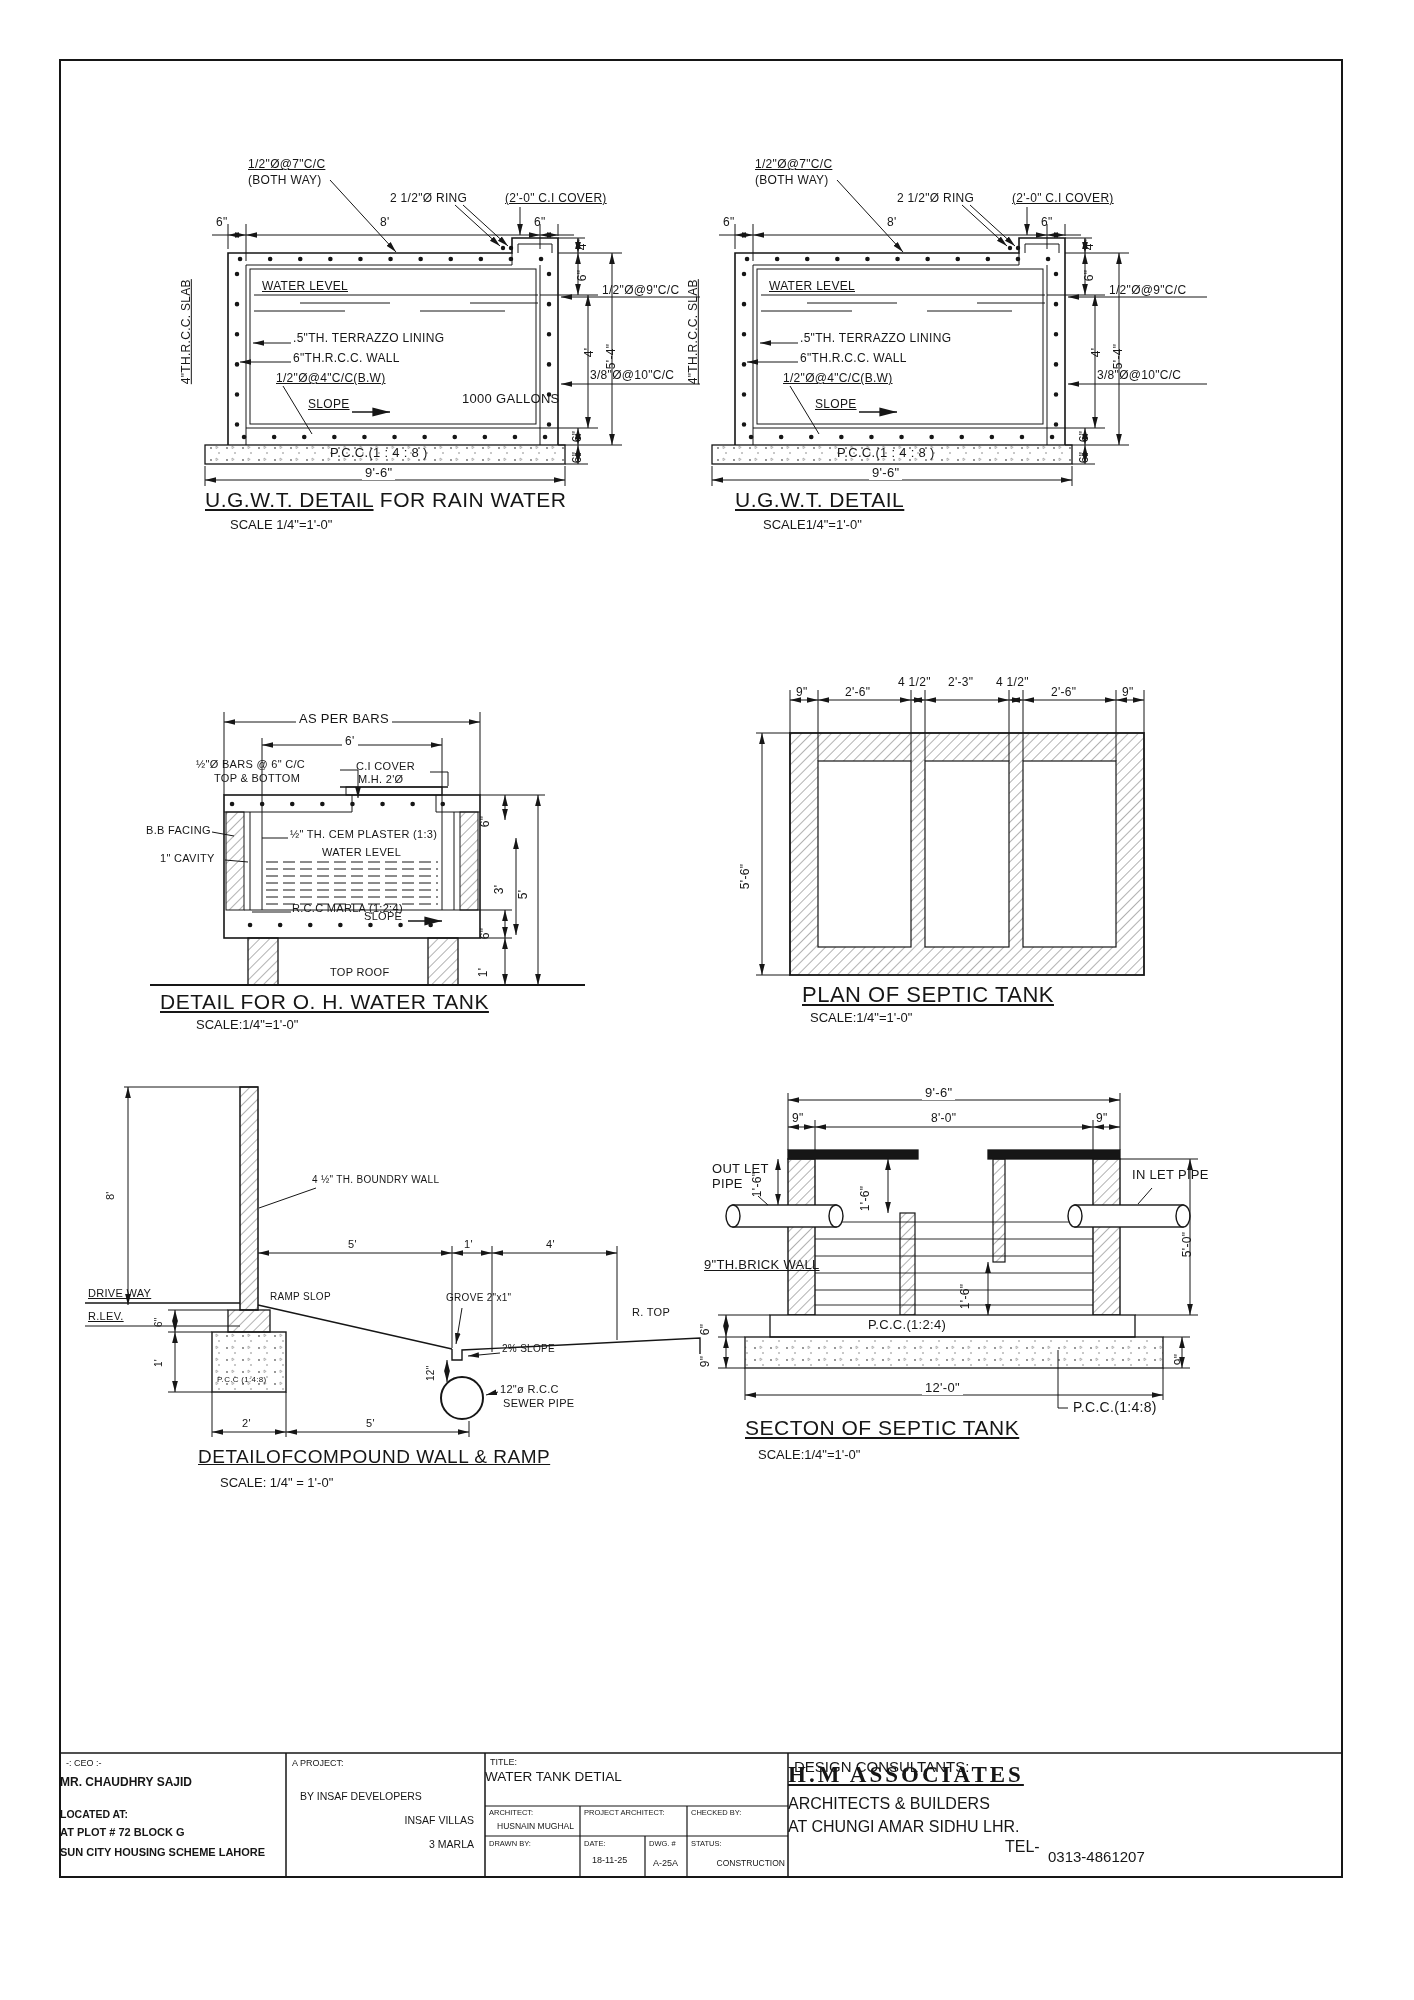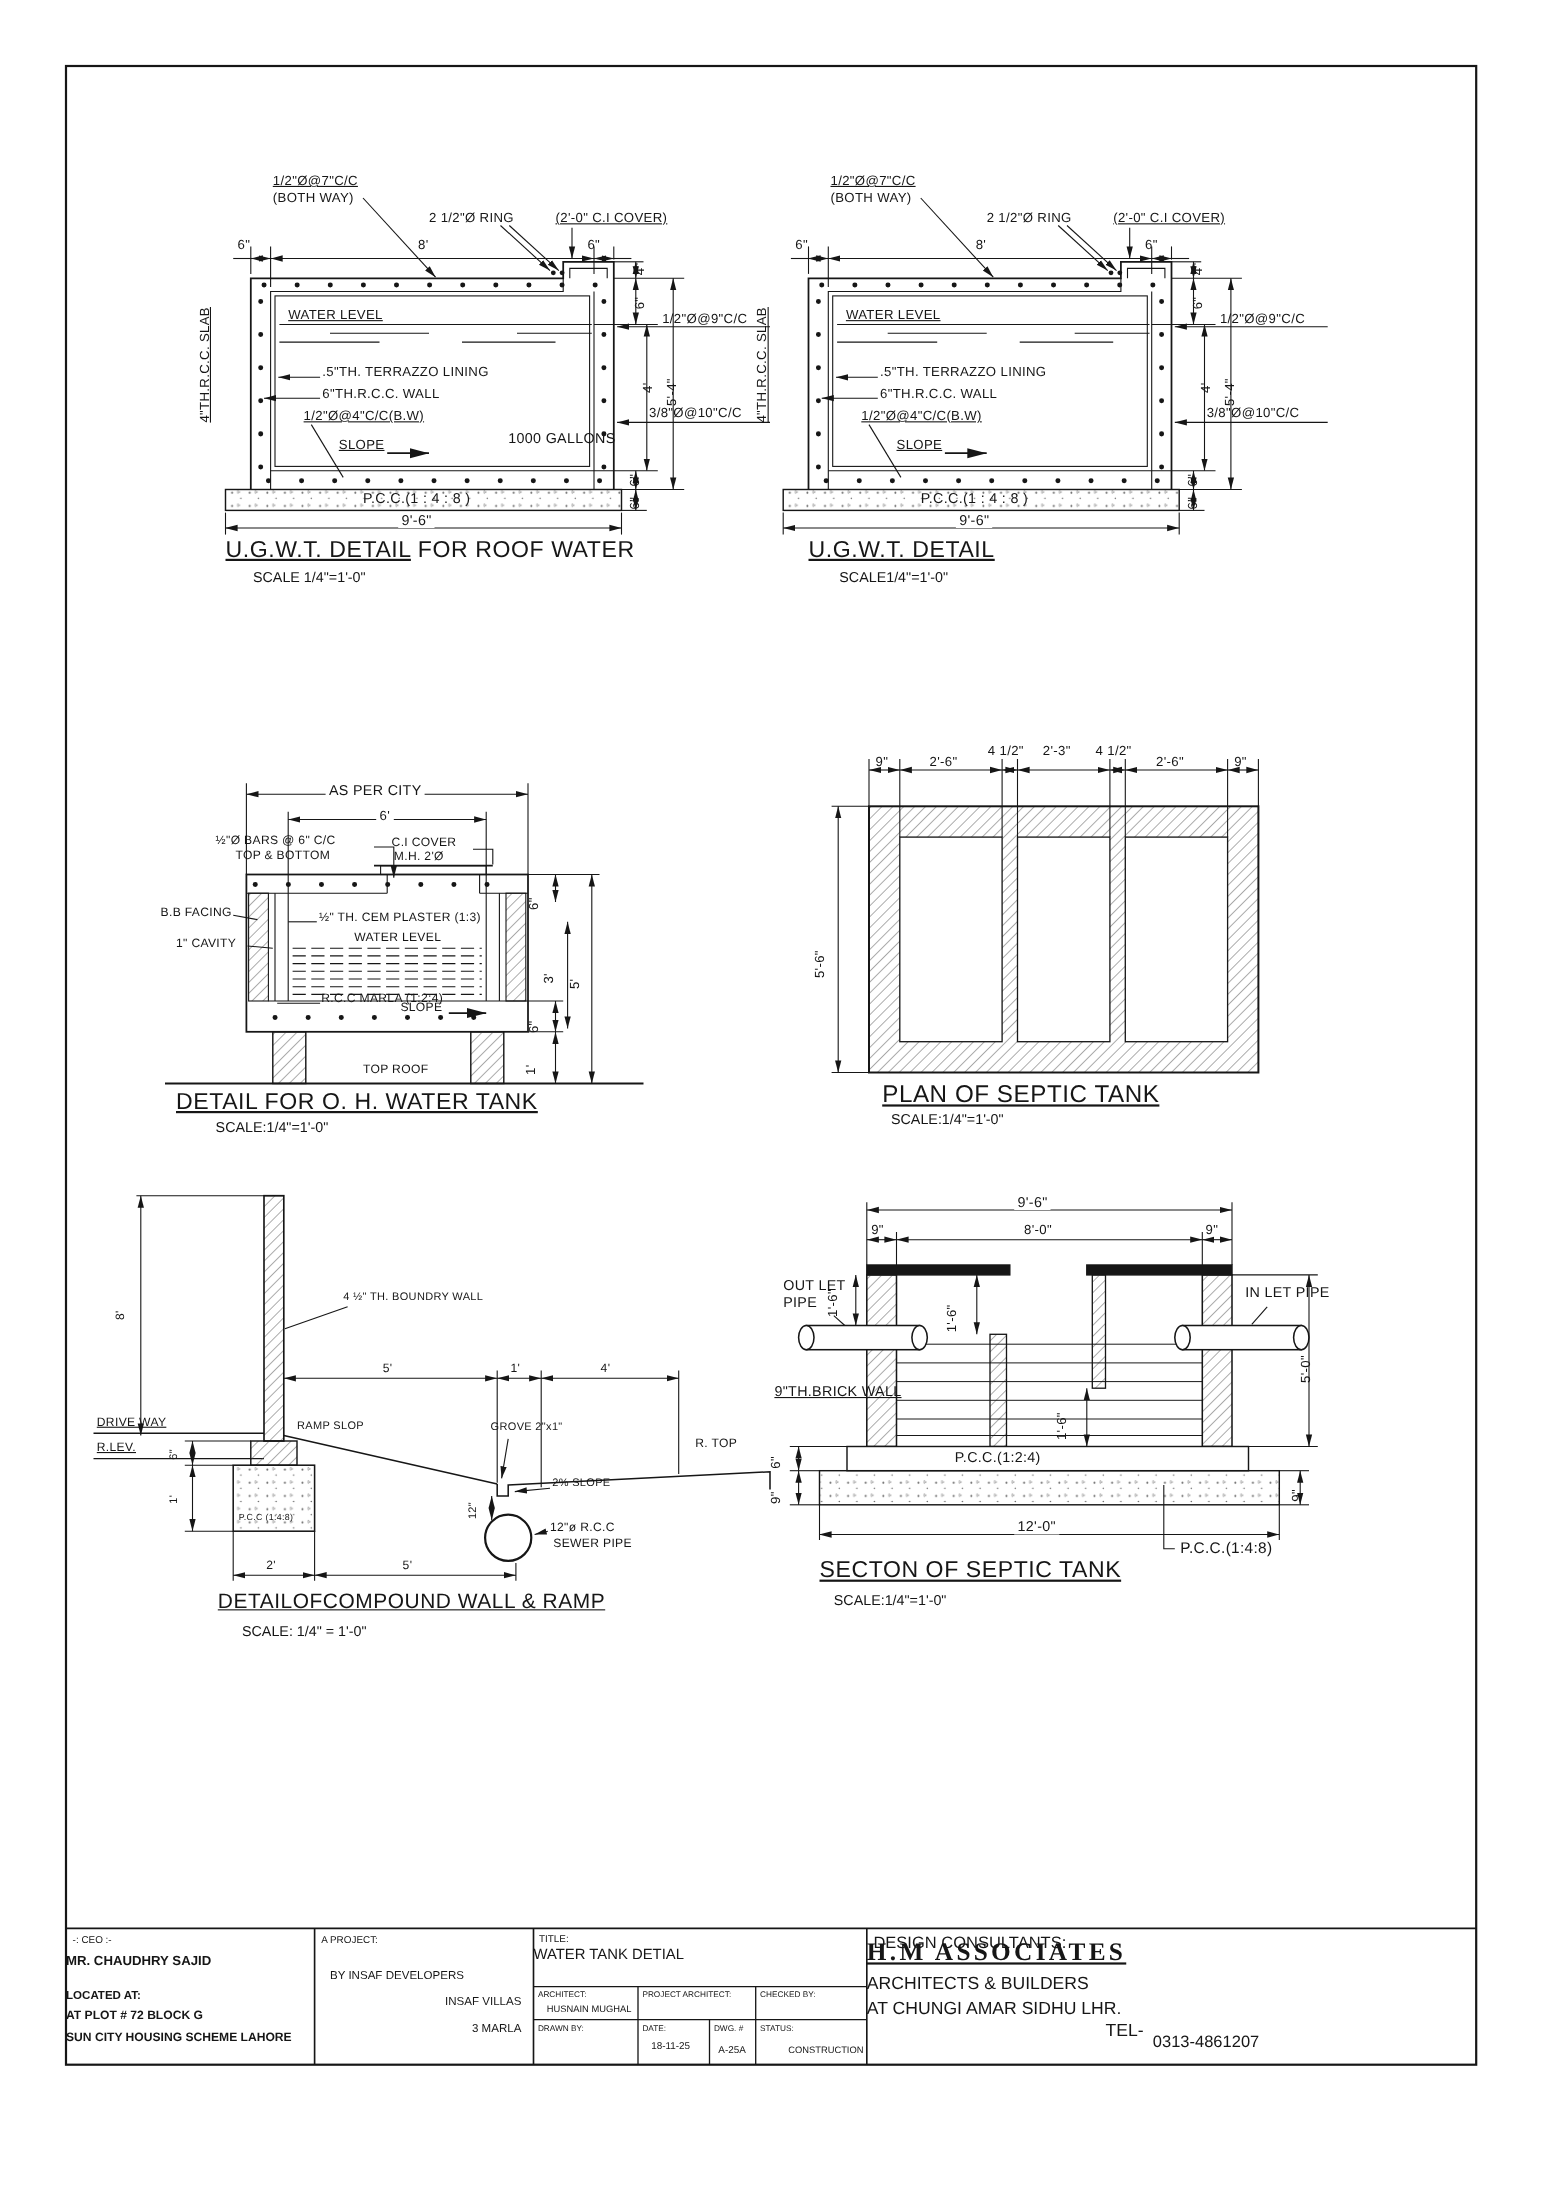--- a/index.html
+++ b/index.html
@@ -286,21 +286,21 @@
 <div class="lbl rot u" style="left:193px;top:371px">4"TH.R.C.C. SLAB</div>
 <div class="lbl" style="left:602px;top:284px">1/2"Ø@9"C/C</div>
 <div class="lbl" style="left:590px;top:369px">3/8"Ø@10"C/C</div>
 <div class="lbl rot" style="left:589px;top:237px">4"</div>
 <div class="lbl rot" style="left:589px;top:268px">6"</div>
 <div class="lbl rot" style="left:596px;top:344px">4'</div>
 <div class="lbl rot" style="left:618px;top:356px">5'-4"</div>
 <div class="lbl rot" style="left:584px;top:429px">6"</div>
 <div class="lbl rot" style="left:584px;top:450px">6"</div>
 <div class="lbl f13 bg" style="left:362px;top:466px">9'-6"</div>
-<div class="dtitle" style="left:205px;top:488px"><span class="u">U.G.W.T. DETAIL</span><span> FOR ROOF WATER</span></div>
+<div class="dtitle" style="left:205px;top:488px"><span class="u">U.G.W.T. DETAIL</span><span> FOR RAIN WATER</span></div>
 <div class="dscale" style="left:230px;top:517px">SCALE 1/4"=1'-0"</div>
 
 <div class="lbl u" style="left:755px;top:158px">1/2"Ø@7"C/C</div>
 <div class="lbl" style="left:755px;top:174px">(BOTH WAY)</div>
 <div class="lbl" style="left:897px;top:192px">2 1/2"Ø RING</div>
 <div class="lbl u" style="left:1012px;top:192px">(2'-0" C.I COVER)</div>
 <div class="lbl" style="left:723px;top:216px">6"</div>
 <div class="lbl" style="left:887px;top:216px">8'</div>
 <div class="lbl" style="left:1041px;top:216px">6"</div>
 <div class="lbl u" style="left:769px;top:280px">WATER LEVEL</div>
@@ -315,21 +315,21 @@
 <div class="lbl rot" style="left:1096px;top:237px">4"</div>
 <div class="lbl rot" style="left:1096px;top:268px">6"</div>
 <div class="lbl rot" style="left:1103px;top:344px">4'</div>
 <div class="lbl rot" style="left:1125px;top:356px">5'-4"</div>
 <div class="lbl rot" style="left:1091px;top:429px">6"</div>
 <div class="lbl rot" style="left:1091px;top:450px">6"</div>
 <div class="lbl f13 bg" style="left:869px;top:466px">9'-6"</div>
 <div class="dtitle" style="left:735px;top:488px"><span class="u">U.G.W.T. DETAIL</span></div>
 <div class="dscale" style="left:763px;top:517px">SCALE1/4"=1'-0"</div>
 
-<div class="lbl f13 bg" style="left:296px;top:712px">AS PER CITY</div>
+<div class="lbl f13 bg" style="left:296px;top:712px">AS PER BARS</div>
 <div class="lbl bg" style="left:342px;top:735px">6'</div>
 <div class="lbl f11" style="left:196px;top:758px">½"Ø BARS @ 6" C/C</div>
 <div class="lbl f11" style="left:214px;top:772px">TOP &amp; BOTTOM</div>
 <div class="lbl f11" style="left:356px;top:760px">C.I COVER</div>
 <div class="lbl f11" style="left:358px;top:773px">M.H. 2'Ø</div>
 <div class="lbl f11" style="left:146px;top:824px">B.B FACING</div>
 <div class="lbl f11" style="left:160px;top:852px">1" CAVITY</div>
 <div class="lbl f11" style="left:290px;top:828px">½" TH. CEM PLASTER (1:3)</div>
 <div class="lbl f11" style="left:322px;top:846px">WATER LEVEL</div>
 <div class="lbl f11" style="left:292px;top:902px">R.C.C MARLA (1:2:4)</div>

